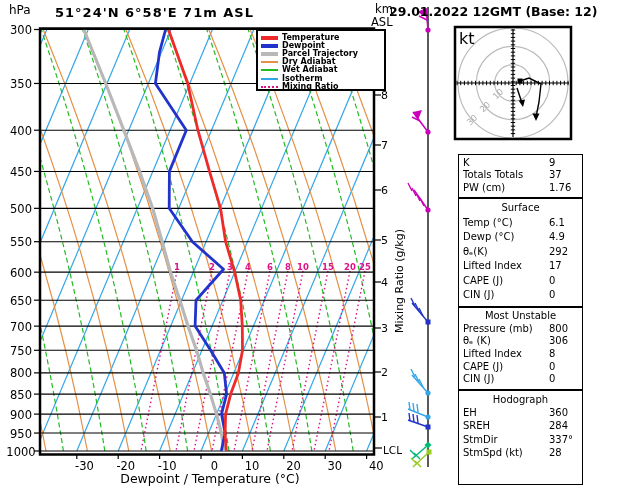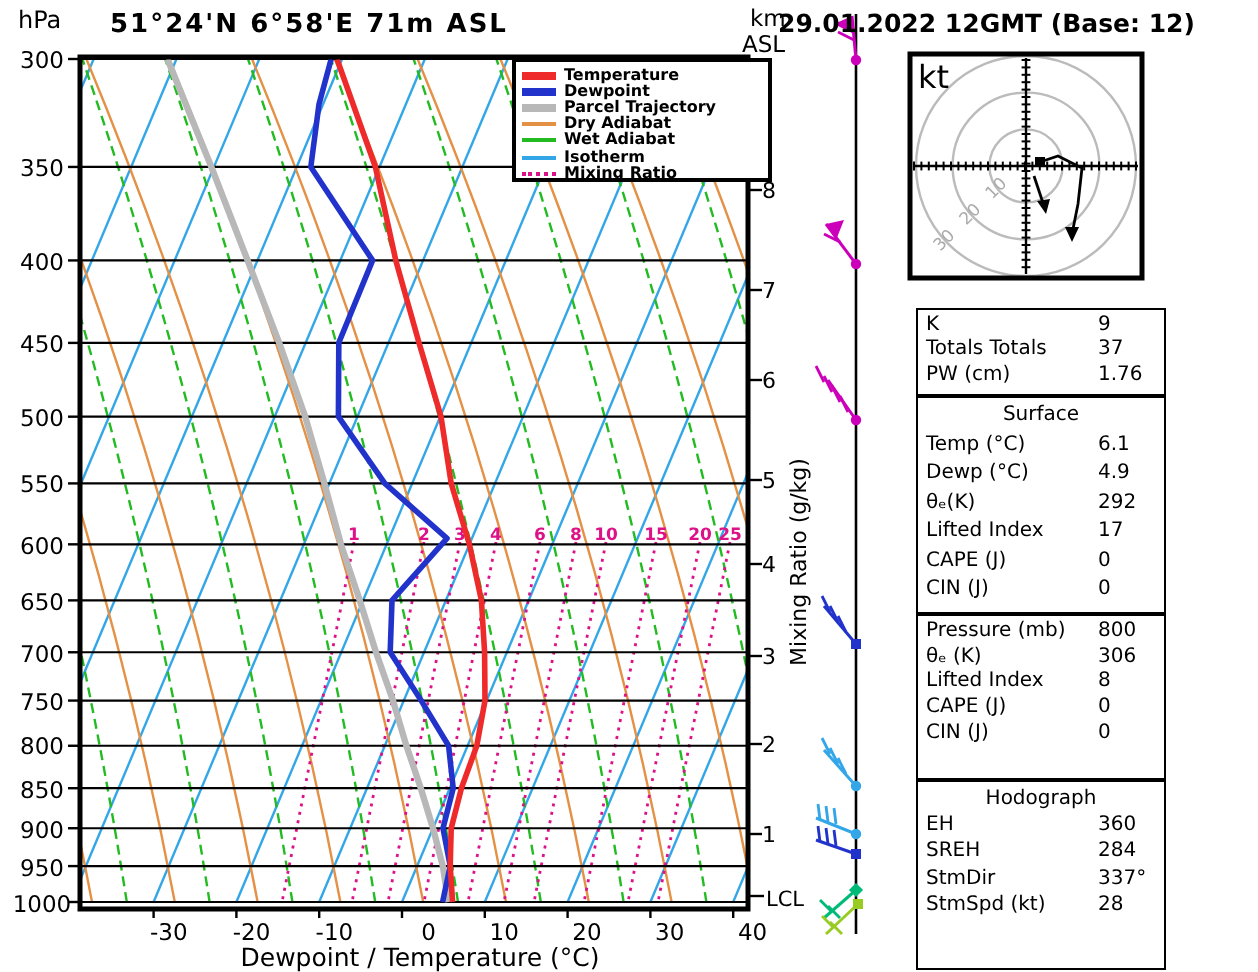--- a/index.html
+++ b/index.html
@@ -380,20 +380,21 @@
       <div class="panel" style="top: 198px; height: 109px;">
         <div class="phead" style="line-height: 14.57px;">Surface</div>
         <div class="prow" style="line-height: 14.57px; height: 14.57px;"><div class="plab2" style="display: inline;">Temp (°C)</div><div class="pval">6.1</div></div>
         <div class="prow" style="line-height: 14.57px; height: 14.57px;"><div class="plab2" style="display: inline;">Dewp (°C)</div><div class="pval">4.9</div></div>
         <div class="prow" style="line-height: 14.57px; height: 14.57px;"><div class="plab2" style="display: inline;">θₑ(K)</div><div class="pval">292</div></div>
         <div class="prow" style="line-height: 14.57px; height: 14.57px;"><div class="plab2" style="display: inline;">Lifted Index</div><div class="pval">17</div></div>
         <div class="prow" style="line-height: 14.57px; height: 14.57px;"><div class="plab2" style="display: inline;">CAPE (J)</div><div class="pval">0</div></div>
         <div class="prow" style="line-height: 14.57px; height: 14.57px;"><div class="plab2" style="display: inline;">CIN (J)</div><div class="pval">0</div></div>
       </div>
       <div class="panel" style="top: 307px; height: 83px;">
+        <div class="phead" style="line-height: 12.67px;">Most Unstable</div>
         <div class="prow" style="line-height: 12.67px; height: 12.67px;"><div class="plab2" style="display: inline;">Pressure (mb)</div><div class="pval">800</div></div>
         <div class="prow" style="line-height: 12.67px; height: 12.67px;"><div class="plab2" style="display: inline;">θₑ (K)</div><div class="pval">306</div></div>
         <div class="prow" style="line-height: 12.67px; height: 12.67px;"><div class="plab2" style="display: inline;">Lifted Index</div><div class="pval">8</div></div>
         <div class="prow" style="line-height: 12.67px; height: 12.67px;"><div class="plab2" style="display: inline;">CAPE (J)</div><div class="pval">0</div></div>
         <div class="prow" style="line-height: 12.67px; height: 12.67px;"><div class="plab2" style="display: inline;">CIN (J)</div><div class="pval">0</div></div>
       </div>
       <div class="panel" style="top: 390px; height: 95px;">
         <div class="phead" style="line-height: 13.2px;">Hodograph</div>
         <div class="prow" style="line-height: 13.2px; height: 13.2px;"><div class="plab2" style="display: inline;">EH</div><div class="pval">360</div></div>
         <div class="prow" style="line-height: 13.2px; height: 13.2px;"><div class="plab2" style="display: inline;">SREH</div><div class="pval">284</div></div>

